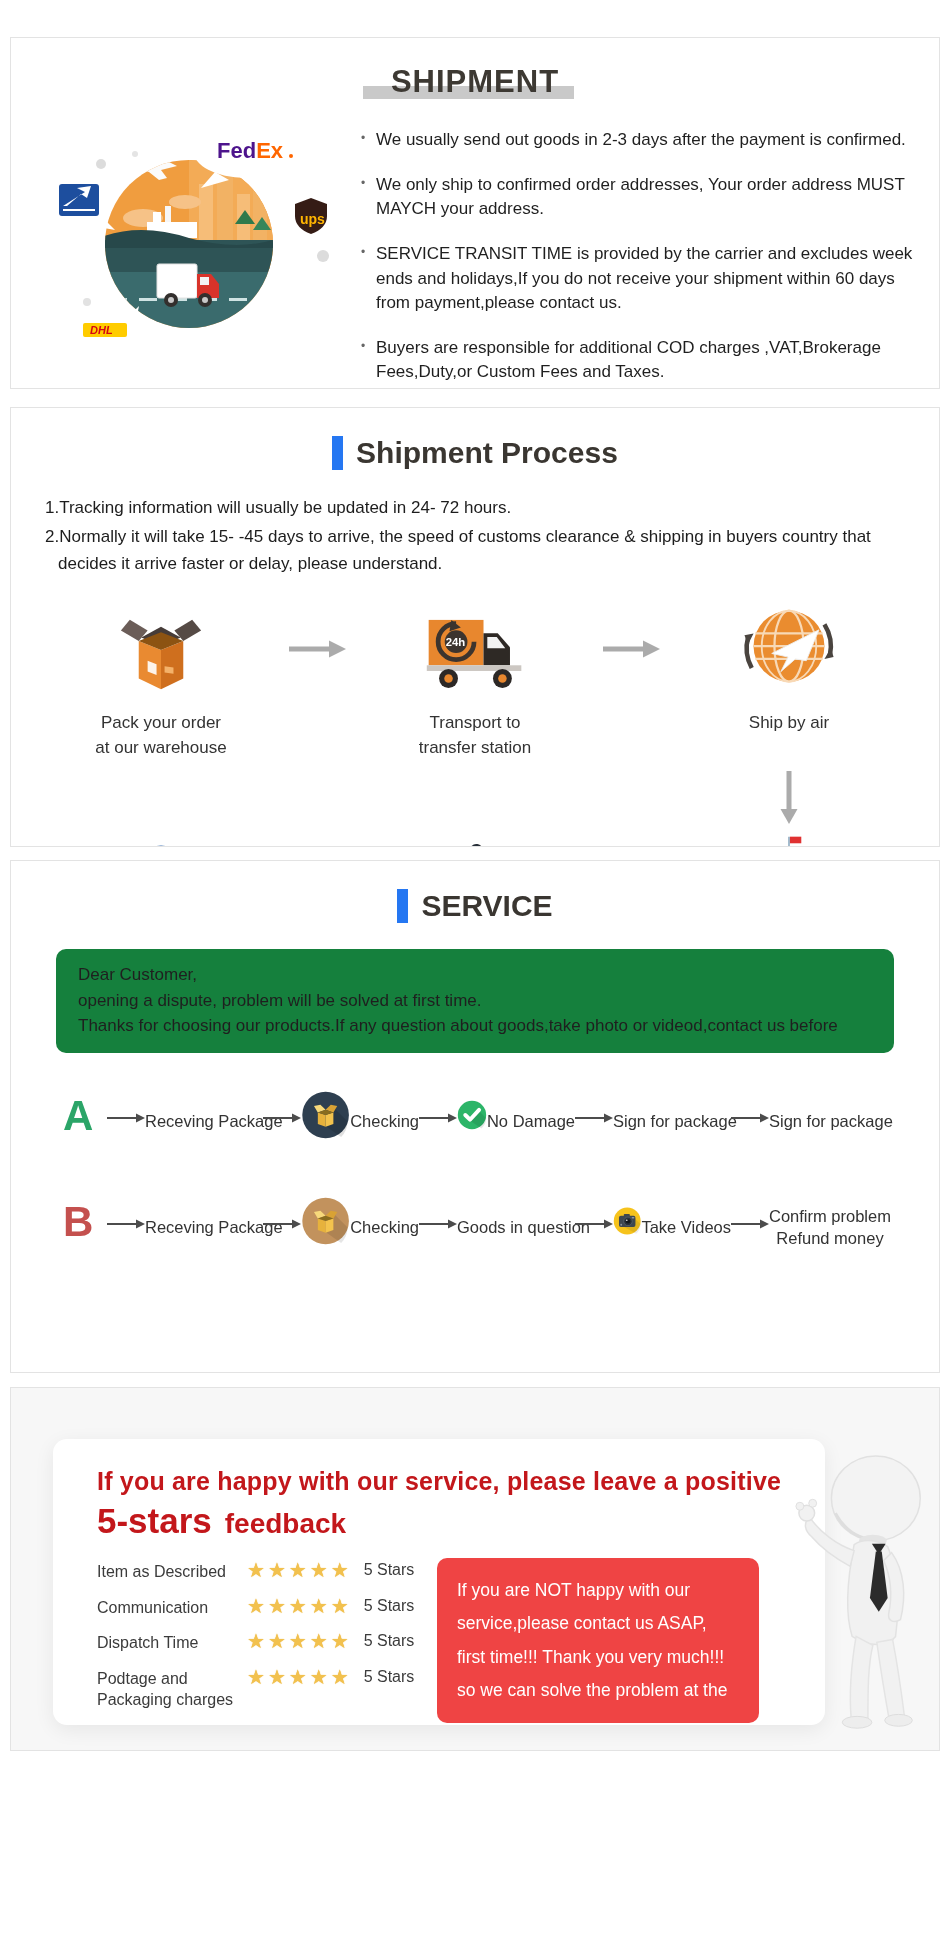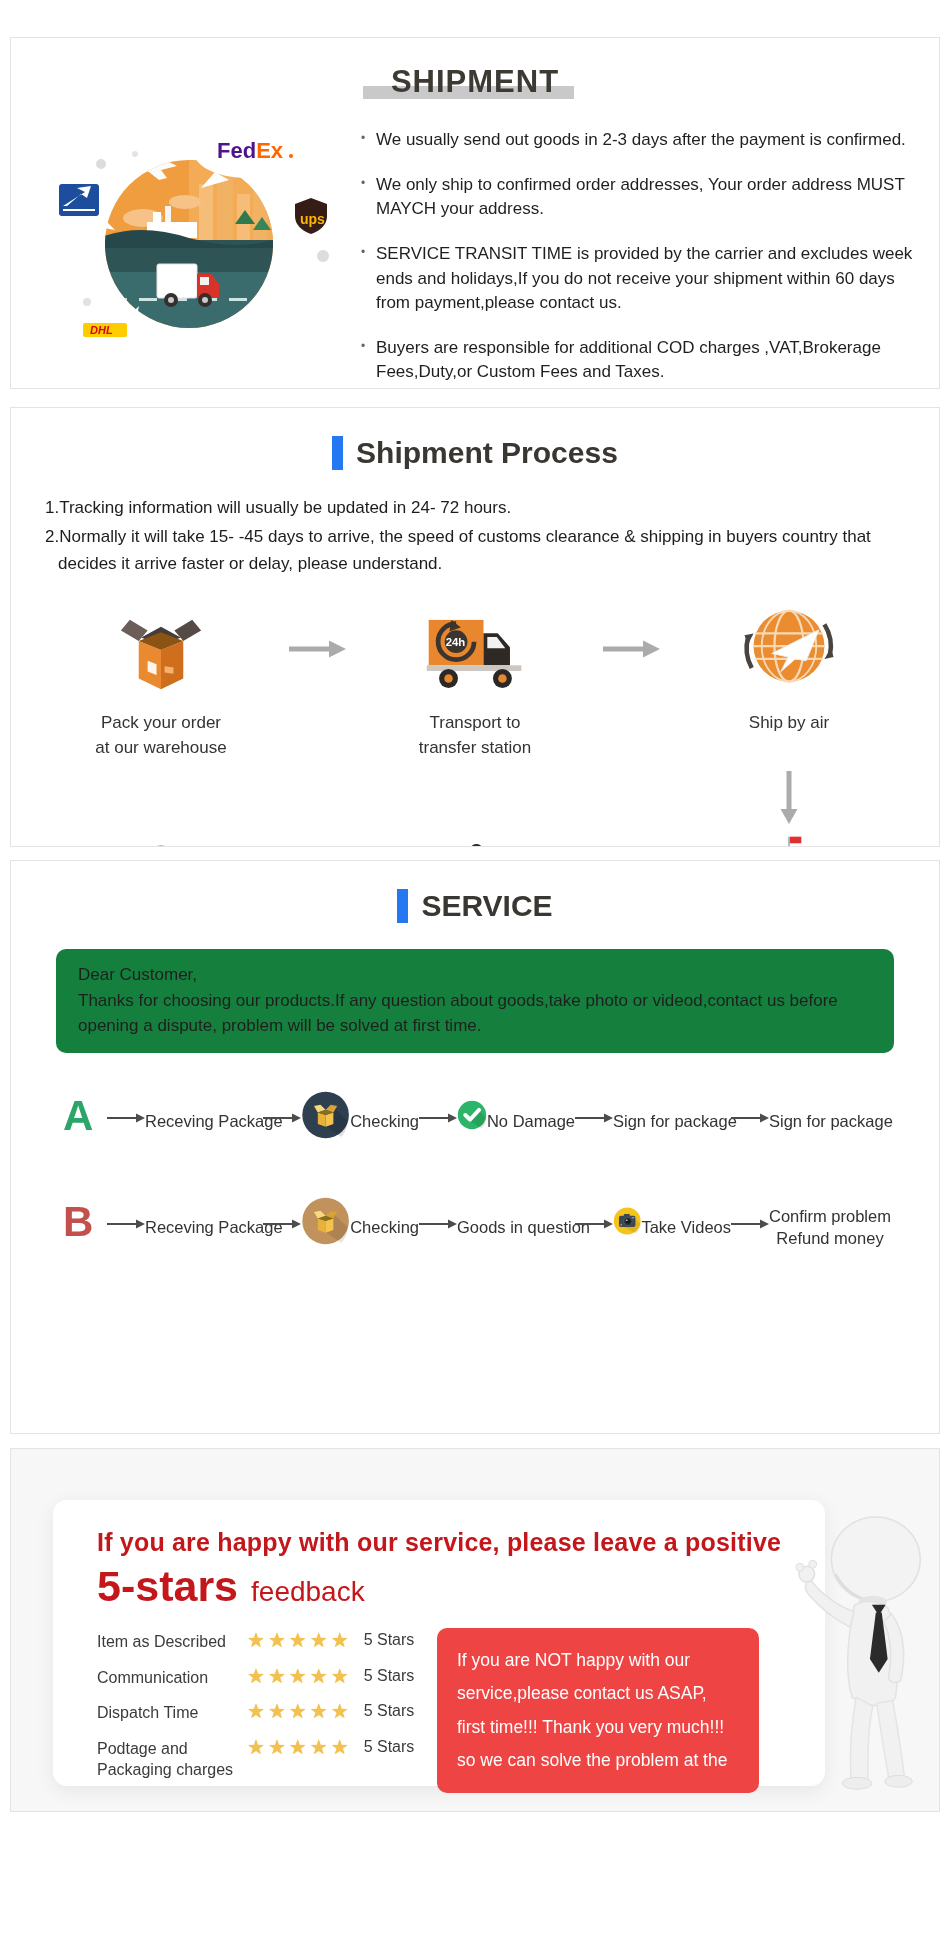--- a/index.html
+++ b/index.html
@@ -1,20 +1,20 @@
 <!DOCTYPE html>
 <html><head>
 <meta charset="utf-8">
 <style>
   html,body{margin:0;padding:0;background:#fff;}
   body{width:950px;font-family:"Liberation Sans",sans-serif;color:#222;}
   .box{margin:0 10px;border:1px solid #e3e3e3;background:#fff;box-sizing:border-box;overflow:hidden;}
   #sec1{margin-top:37px;height:352px;}
   #sec2{margin-top:18px;height:440px;}
-  #sec3{margin-top:13px;height:574px;}
+  #sec3{margin-top:13px;height:513px;}
   #sec4{margin-top:14px;height:364px;background:#f7f7f7;position:relative;}
   .spacer-bottom{height:34px;}
 
   
   .s1-title-row{text-align:center;margin-top:26px;}
   .s1-title-wrap{position:relative;display:inline-block;}
   .s1-graybar{position:absolute;left:-28px;bottom:1px;width:calc(100% + 43px);height:13px;background:#c9c9c9;z-index:0;}
   .s1-title{position:relative;z-index:1;font-size:31px;font-weight:bold;color:#3d3933;letter-spacing:1px;}
   .s1-content{display:flex;padding:6px 18px 0 28px;}
   .s1-illus{width:300px;height:256px;flex:none;}
@@ -49,22 +49,22 @@
   .sletter.a{color:#2ba568;}
   .sletter.b{color:#c4504e;}
   .sarrow{flex:none;margin-top:31px;}
   .sstep{width:118px;flex:none;display:flex;flex-direction:row;align-items:center;}
   .slabel{margin-top:13px;font-size:16.5px;color:#333;text-align:center;line-height:1.35;white-space:nowrap;}
 
   
   .fb-card{position:absolute;left:42px;top:51px;width:772px;height:286px;background:#fff;border-radius:14px;box-shadow:0 5px 20px rgba(0,0,0,0.07);padding:28px 0 0 44px;box-sizing:border-box;}
   .fb-head{color:#c3171b;font-size:25px;font-weight:bold;letter-spacing:0.2px;}
   .fb-bigrow{margin-top:5px;display:flex;align-items:baseline;gap:13px;}
-  .fb-big{color:#c3171b;font-size:43px;font-weight:bold;}
-  .fb-sub{color:#c3171b;font-size:28px;font-weight:normal;}
+  .fb-big{color:#c3171b;font-size:35px;font-weight:bold;}
+  .fb-sub{color:#c3171b;font-size:28px;font-weight:bold;}
   .fb-body{display:flex;margin-top:17px;}
   .fb-ratings{width:336px;flex:none;}
   .frow{display:flex;align-items:flex-start;margin-bottom:11px;}
   .flabel{width:150px;flex:none;font-size:16px;color:#3b3b3b;line-height:1.35;padding-top:3px;}
   .fstars{font-size:20px;color:#f2c14e;letter-spacing:3px;white-space:nowrap;margin-right:12px;text-shadow:0 0 1px #e8b23a;}
   .fcount{font-size:16px;color:#3b3b3b;padding-top:3px;white-space:nowrap;}
   .warn-box{width:322px;box-sizing:border-box;background:#ef4444;border-radius:10px;color:#fff;font-size:17.5px;line-height:1.9;padding:16px 20px;margin-left:4px;}
   .figure3d{position:absolute;right:2px;bottom:4px;}
 </style>
 </head>
@@ -341,22 +341,22 @@
   </div>
 </div>
 
 <div class="box" id="sec3">
   <div class="sec-title-row">
     <span class="blue-bar"></span>
     <span class="sec-title">SERVICE</span>
   </div>
   <div class="snote">
     <div>Dear Customer,</div>
+    <div>opening a dispute, problem will be solved at first time.</div>
     <div>Thanks for choosing our products.If any question about goods,take photo or videod,contact us before</div>
-    <div>opening a dispute, problem will be solved at first time.</div>
   </div>
 
   <div class="srow a">
     <div class="sletter a">A</div>
     <div class="sarrow"><svg width="38" height="12" viewBox="0 0 38 12">
           <line x1="0" y1="6" x2="29" y2="6" stroke="#4c4c4c" stroke-width="2"></line>
           <polygon points="29,1.5 38,6 29,10.5" fill="#4c4c4c"></polygon>
         </svg></div>
     <div class="sstep">
       <svg width="72" height="72" viewBox="0 0 76 76">

